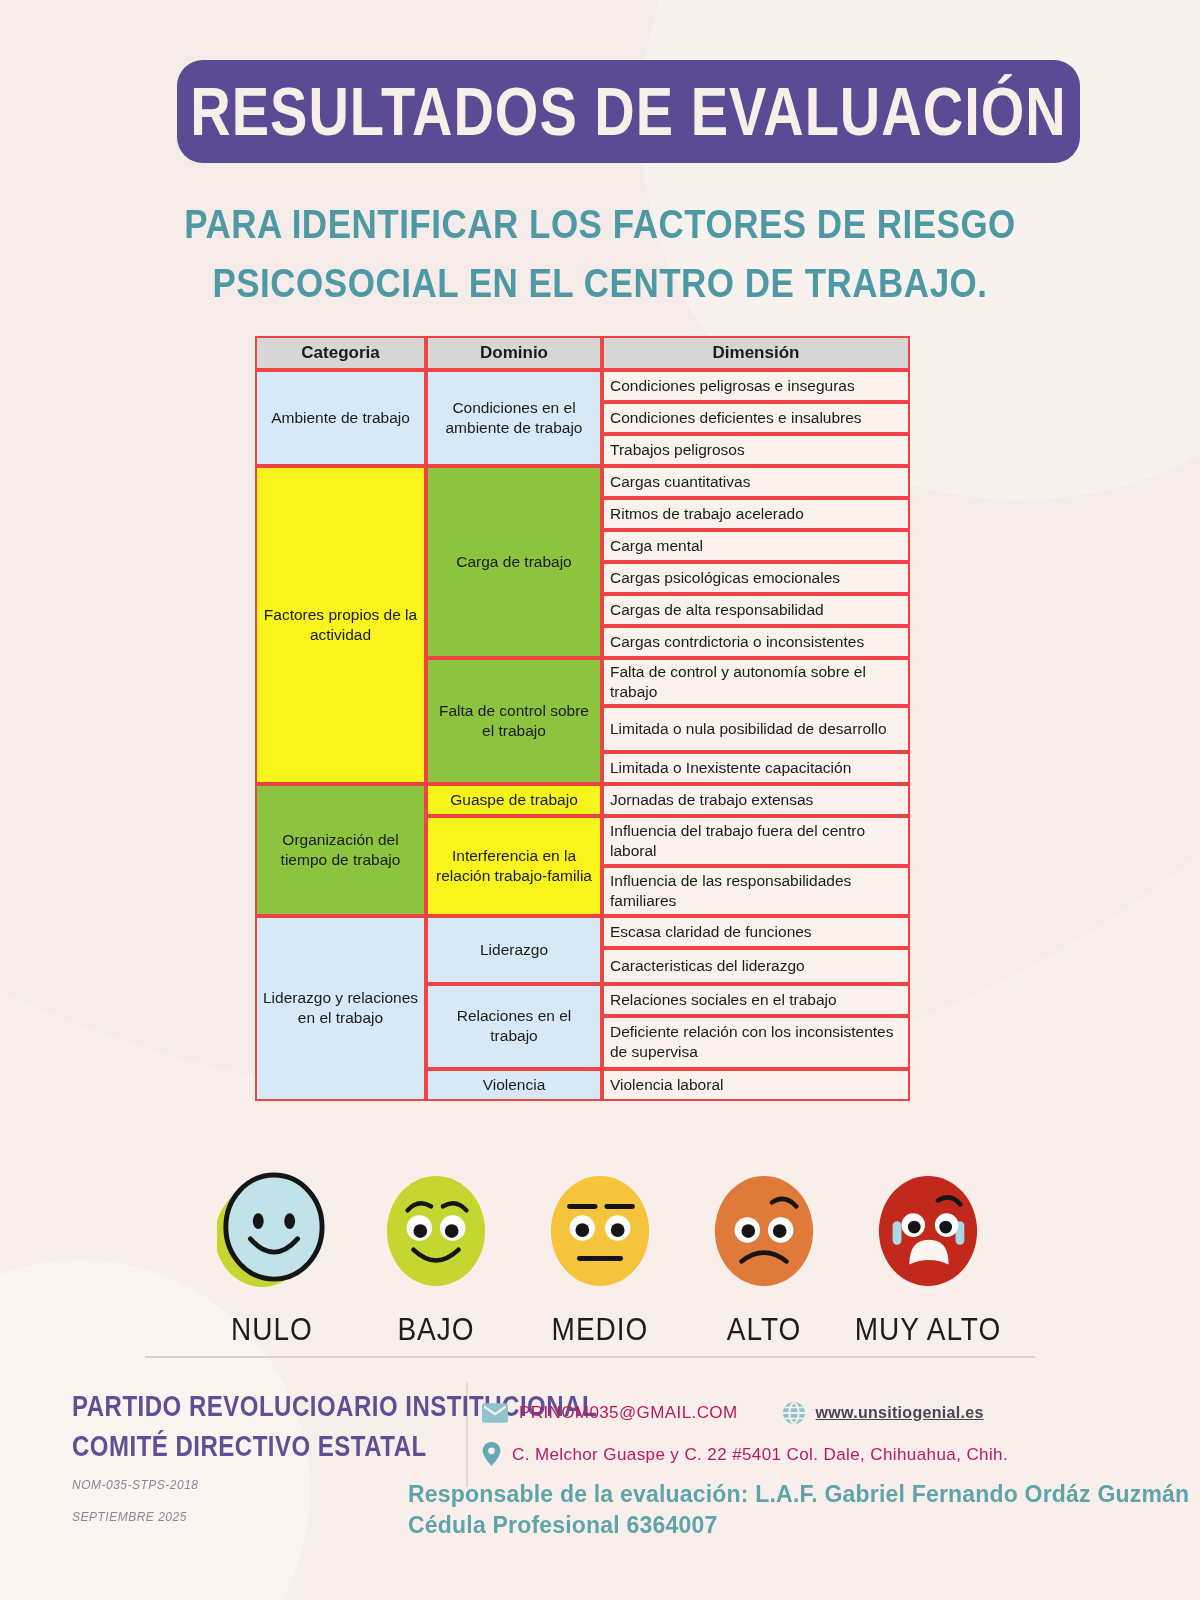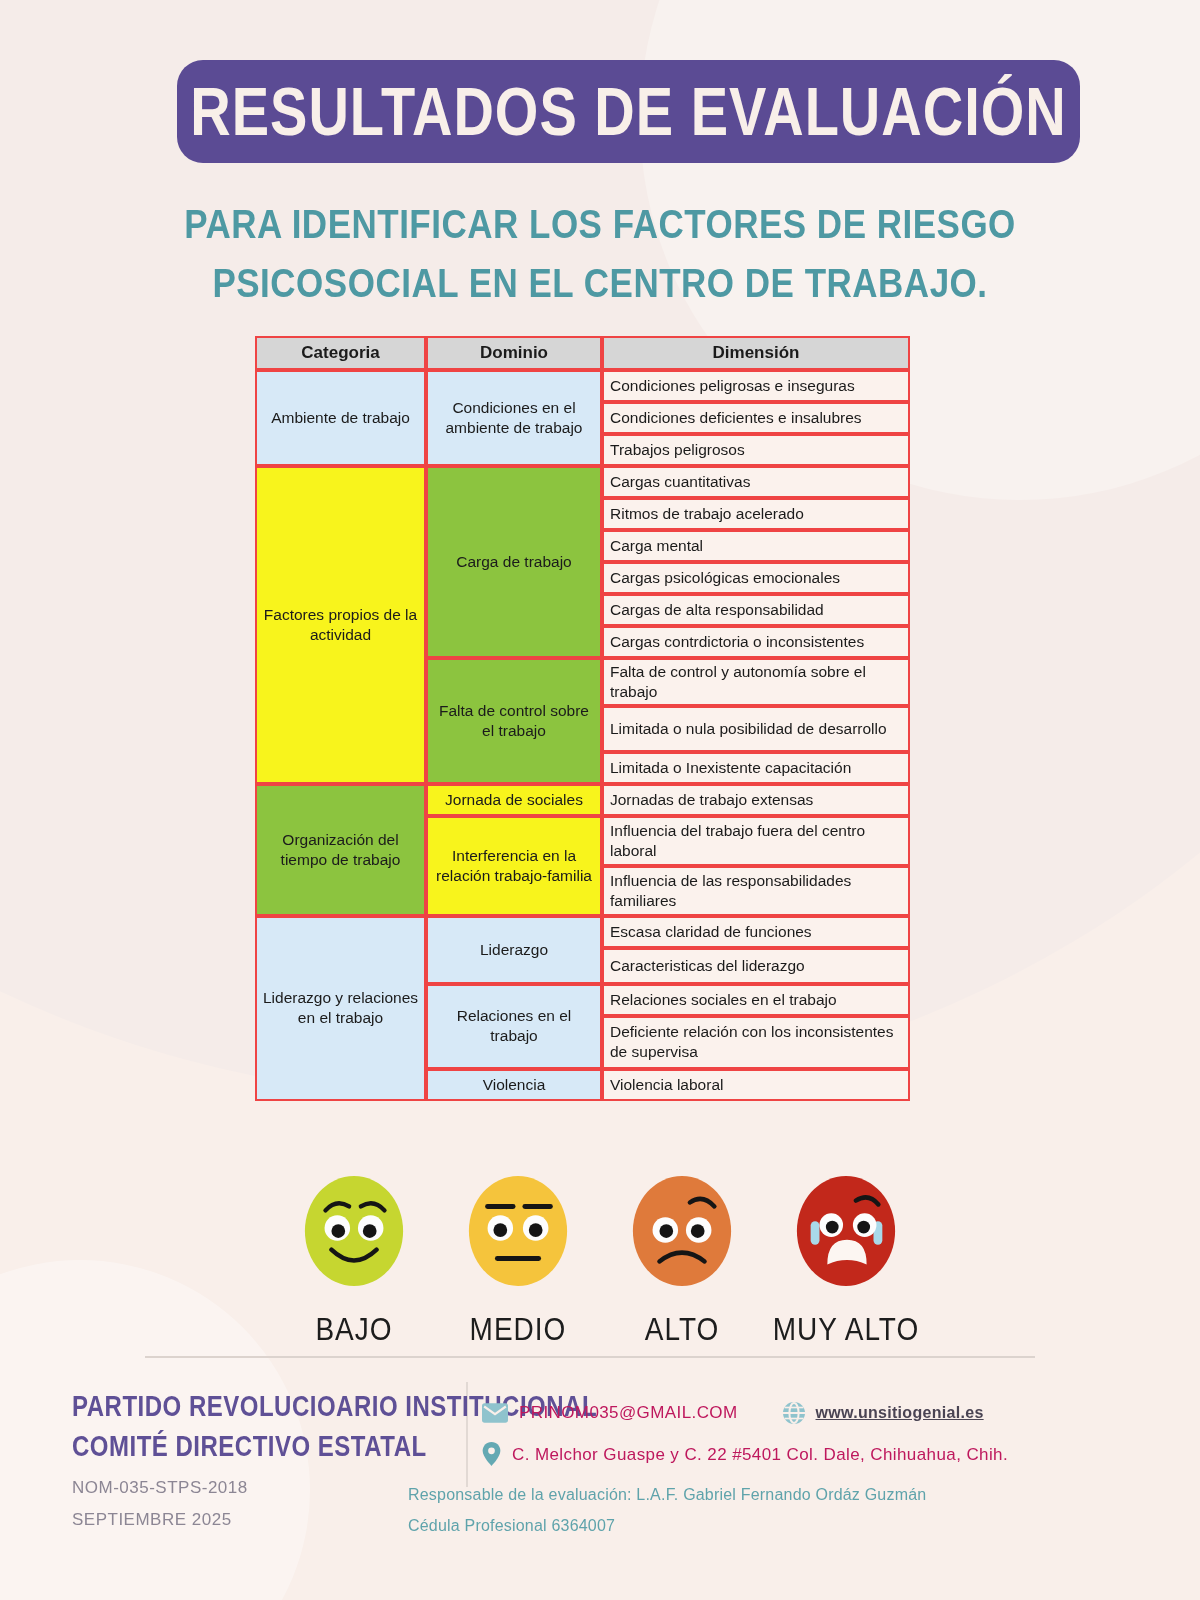--- a/index.html
+++ b/index.html
@@ -67,34 +67,34 @@
 
   .divider{position:absolute;top:1356px;left:145px;width:890px;height:2px;background:#DCD3CE;}
   .vdivider{position:absolute;left:466px;top:1382px;width:2px;height:105px;background:#E2D9D4;}
 
   
   .org1,.org2{
     position:absolute;left:72px;color:#5F5096;font-weight:bold;font-size:24px;
     letter-spacing:.5px;transform:scaleY(1.2);transform-origin:left top;white-space:nowrap;
   }
   .org1{top:1390px;} .org2{top:1430px;}
-  .meta{position:absolute;left:72px;font-size:17px;color:#8C8694;letter-spacing:.5px;}
+  .meta{position:absolute;left:72px;font-size:12px;color:#8C8694;letter-spacing:.5px;font-style:italic;}
   .meta.norm{top:1478px;} .meta.date{top:1510px;}
 
   .contact{position:absolute;display:flex;align-items:center;gap:11px;}
   .contact1{left:482px;top:1402px;}
   .contact2{left:482px;top:1442px;}
   .contact .txt{font-size:17px;color:#be185d;letter-spacing:.4px;}
   .contact .link{font-size:16px;color:#4A4453;font-weight:bold;text-decoration:underline;letter-spacing:.3px;}
   .gap-left{margin-left:34px;}
   .contact svg{display:block;}
 
   .responsible{
     position:absolute;left:408px;top:1479px;
-    font-size:16px;color:#5FA3AB;line-height:31px;letter-spacing:.2px;
+    font-size:23px;color:#5FA3AB;line-height:31px;letter-spacing:.2px;font-weight:bold;
   }
 </style>
 </head>
 <body>
 
 <div class="deco deco-tl"></div>
 <div class="deco deco-tr"></div>
 <div class="deco deco-bl"></div>
 
 <div class="banner">
@@ -152,21 +152,21 @@
   </tr>
   <tr class="h46">
     <td class="dim">Limitada o nula posibilidad de desarrollo</td>
   </tr>
   <tr class="h32">
     <td class="dim">Limitada o Inexistente capacitación</td>
   </tr>
 
   <tr class="h32">
     <td class="cat c-green" rowspan="3">Organización del tiempo de trabajo</td>
-    <td class="dom c-yellow">Jornada de sociales</td>
+    <td class="dom c-yellow">Guaspe de trabajo</td>
     <td class="dim">Jornadas de trabajo extensas</td>
   </tr>
   <tr class="h50">
     <td class="dom c-yellow" rowspan="2">Interferencia en la relación trabajo-familia</td>
     <td class="dim">Influencia del trabajo fuera del centro laboral</td>
   </tr>
   <tr class="h50">
     <td class="dim">Influencia de las responsabilidades familiares</td>
   </tr>
 
@@ -187,20 +187,32 @@
   </tr>
   <tr class="h32">
     <td class="dom c-blue">Violencia</td>
     <td class="dim">Violencia laboral</td>
   </tr>
 </tbody>
   </table>
 
 <div class="scale-row">
 
+  <div class="scale-item">
+    <span>
+      <svg viewBox="0 0 112 124">
+        <ellipse cx="46" cy="67" rx="48" ry="52" fill="#C6D630"></ellipse>
+        <ellipse cx="58" cy="58" rx="49" ry="53" fill="#C2E2EA" stroke="#151515" stroke-width="5"></ellipse>
+        <ellipse cx="42" cy="52" rx="5.5" ry="8" fill="#151515"></ellipse>
+        <ellipse cx="74" cy="52" rx="5.5" ry="8" fill="#151515"></ellipse>
+        <path d="M34 70 Q58 97 82 70" fill="none" stroke="#151515" stroke-width="5" stroke-linecap="round"></path>
+      </svg>
+    </span>
+    <span class="scale-label">NULO</span>
+  </div>
 
   <div class="scale-item">
     <span>
       <svg viewBox="0 0 112 124">
         <ellipse cx="56" cy="62" rx="50" ry="56" fill="#C6D630"></ellipse>
         <path d="M27 41 Q38 29 51 37" fill="none" stroke="#151515" stroke-width="4.5" stroke-linecap="round"></path>
         <path d="M63 37 Q76 29 87 41" fill="none" stroke="#151515" stroke-width="4.5" stroke-linecap="round"></path>
         <circle cx="39" cy="59" r="13" fill="#FDFDFD"></circle>
           <circle cx="73" cy="59" r="13" fill="#FDFDFD"></circle>
         <circle cx="40" cy="62" r="7" fill="#151515"></circle>

